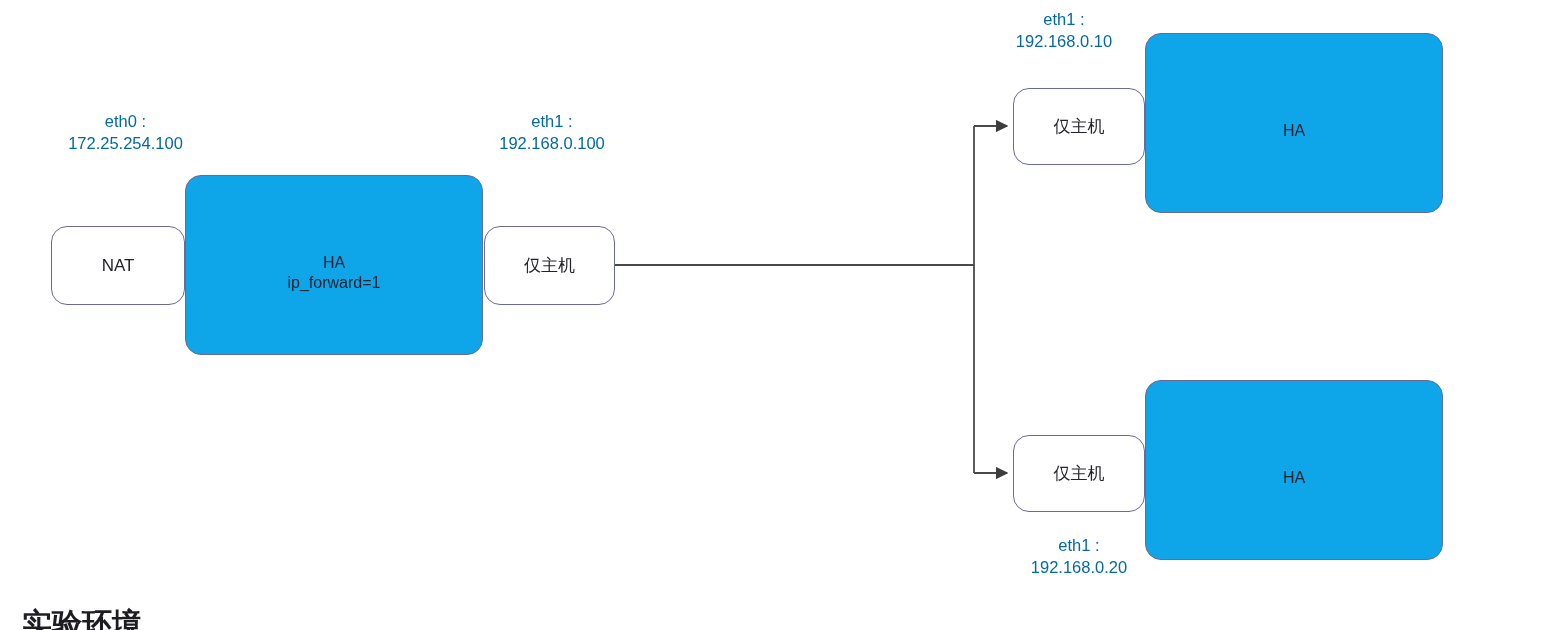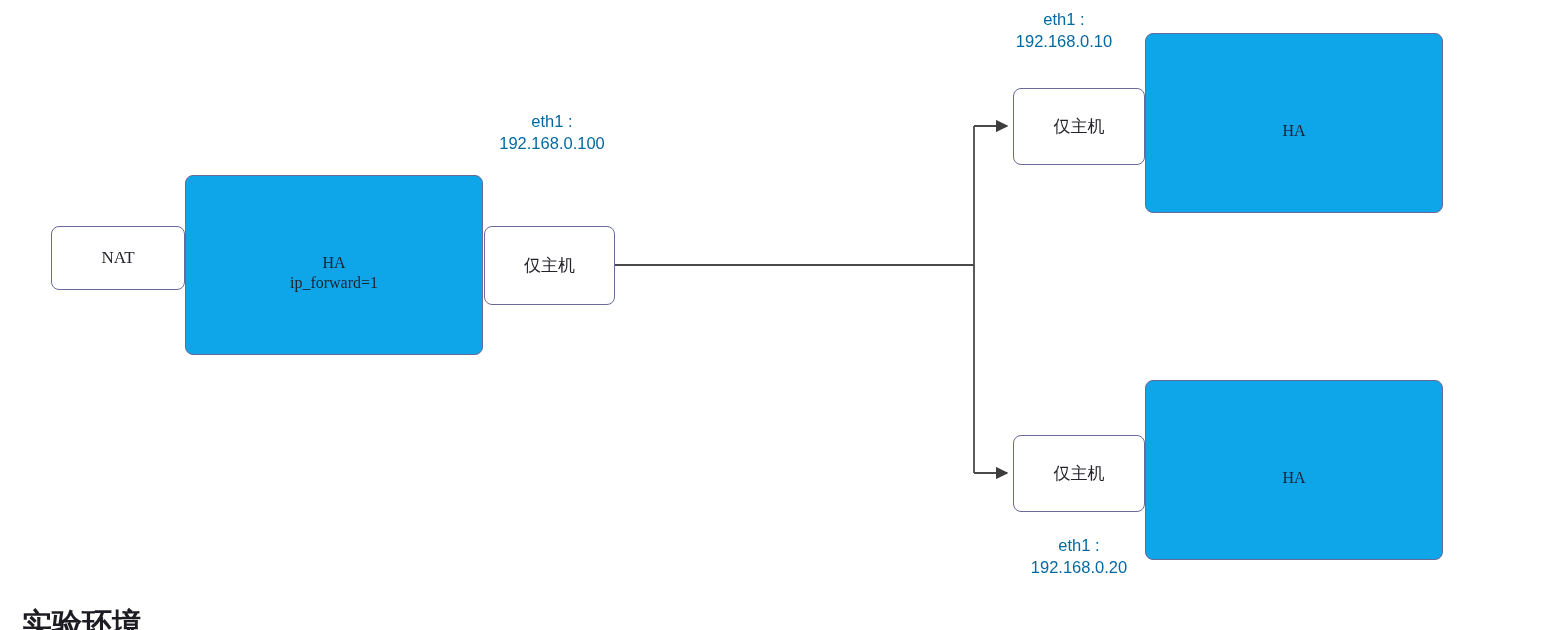--- a/index.html
+++ b/index.html
@@ -26,26 +26,25 @@
     height: 630px;
     pointer-events: none;
   }
   .node {
     position: absolute;
     box-sizing: border-box;
     display: flex;
     align-items: center;
     justify-content: center;
     border: 1.6px solid #6a6a9a;
-    border-radius: 8px;
+    border-radius: 16px;
     text-align: center;
     line-height: 1.28;
     white-space: pre-line;
     z-index: 2;
-    font-family: Liberation Serif, serif;
   }
   .node.vm {
     background: #0ea5e9;
     font-size: 16px;
     color: #1d2330;
   }
   .node.iface {
     background: #ffffff;
     font-size: 17px;
     color: #23232b;
@@ -89,22 +88,24 @@
 
     <path d="M 615 265 L 974 265" fill="none" stroke="#4a4a4a" stroke-width="1.8"></path>
 
     <path d="M 974 126 L 974 473" fill="none" stroke="#4a4a4a" stroke-width="1.8"></path>
 
     <path d="M 974 126 L 1007 126" fill="none" stroke="#4a4a4a" stroke-width="1.8" marker-end="url(#arrowhead)"></path>
 
     <path d="M 974 473 L 1007 473" fill="none" stroke="#4a4a4a" stroke-width="1.8" marker-end="url(#arrowhead)"></path>
   </svg>
 
+  <div class="caption" style="left:18px; top:110px; width:215px;">eth0 :
+172.25.254.100</div>
 
-  <div class="node iface" style="left:51px; top:226px; width:134px; height:64px;">
+  <div class="node iface" style="left:51px; top:226px; width:134px; height:79px;">
     <span class="node-label">NAT</span>
   </div>
 
   <div class="node vm" style="left:185px; top:175px; width:298px; height:180px;">
     <span class="node-label">HA
 ip_forward=1</span>
   </div>
 
   <div class="node iface" style="left:484px; top:226px; width:131px; height:79px;">
     <span class="node-label">仅主机</span>

